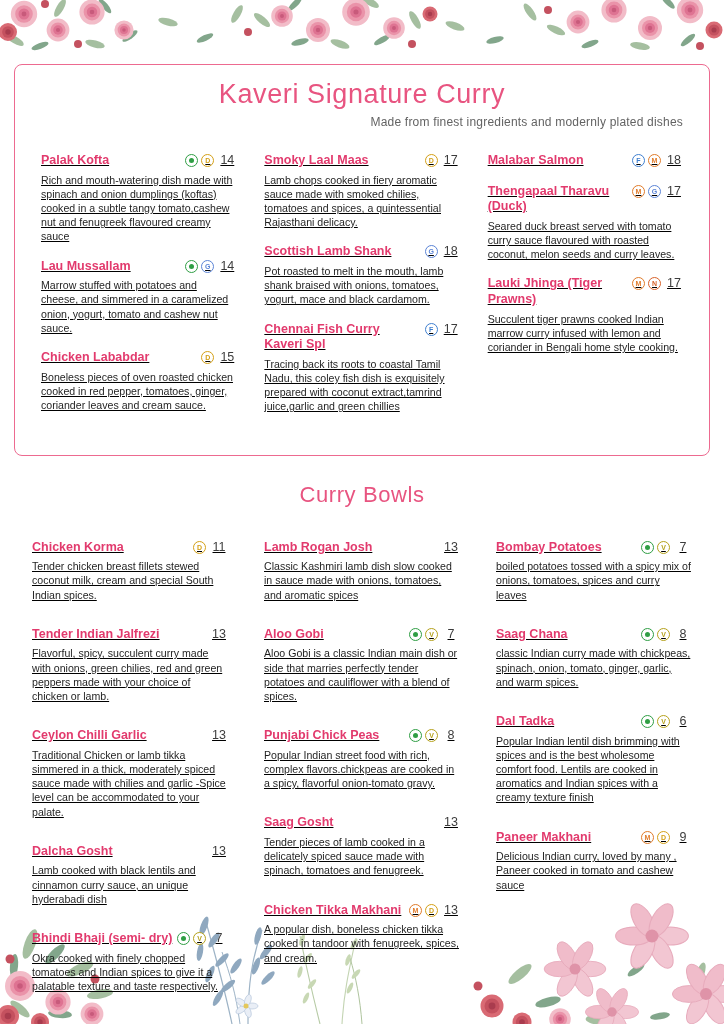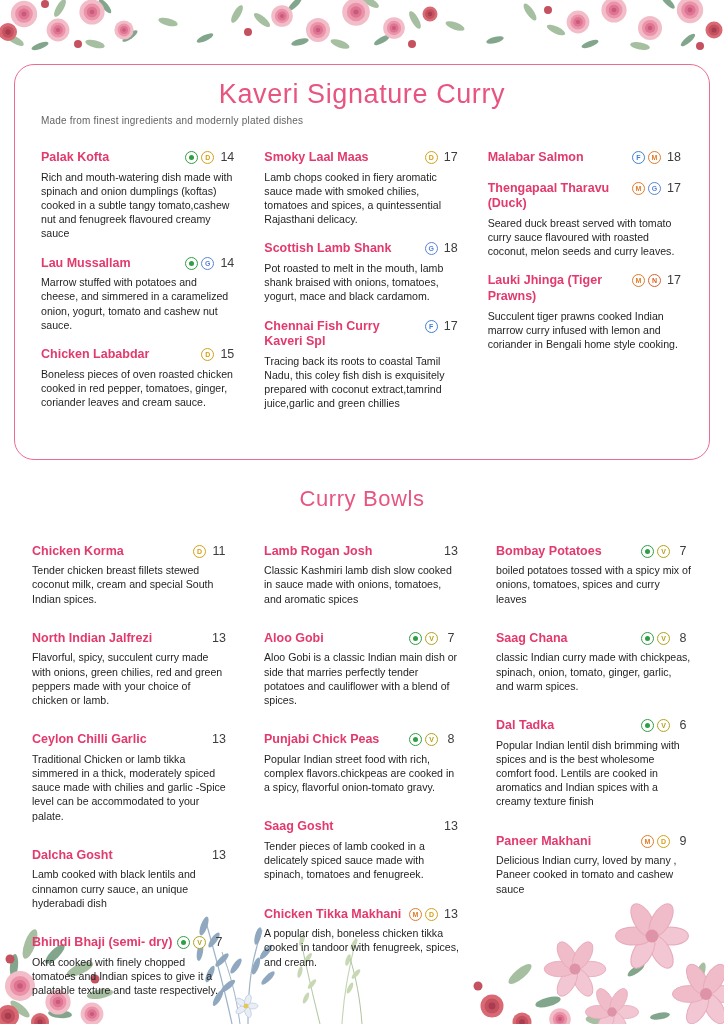--- a/index.html
+++ b/index.html
@@ -12,48 +12,48 @@
     overflow:hidden;
   }
   .floral-top{position:absolute;top:0;left:0;z-index:0;}
   .floral-bottom{position:absolute;bottom:0;left:0;z-index:0;}
   .content{position:relative;z-index:1;}
 
   
   .sig-box{
     margin:64px 14px 0 14px;
     border:1.6px solid #ed6a90;
-    border-radius:20px;
-    padding:14px 26px 33px 26px;
+    border-radius:8px;
+    padding:14px 26px 26px 26px;
     background:rgba(255,255,255,0.92);
   }
   .section-title{
     margin:0;
     text-align:center;
     color:#e85480;
     font-size:27px;
     font-weight:500;
     letter-spacing:0.6px;
   }
   .section-subtitle{
     margin:5px 0 0 0;
-    text-align:left;
+    text-align:right;
     color:#636363;
-    font-size:10px;
+    font-size:12px;
     letter-spacing:0.2px;
   }
   .menu-grid{
     display:grid;
     grid-template-columns:repeat(3,1fr);
     column-gap:28px;
     margin-top:24px;
   }
   .menu-col{min-width:0;}
 
-  .item{margin-bottom:15px;}
+  .item{margin-bottom:15px;text-decoration:underline;}
   .bowls .item{margin-bottom:25px;}
   .item-head{
     display:flex;
     align-items:flex-start;
     gap:4px;
   }
   .item-name{
     flex:1;
     color:#e23a6d;
     font-weight:bold;
@@ -303,21 +303,21 @@
       <span class="item-name">Chicken Korma</span>
       <span class="item-icons">
                   <span class="badge badge-dairy">D</span>
                 </span>
       <span class="item-price">11</span>
     </div>
     <p class="item-desc">Tender chicken breast fillets stewed coconut milk, cream and special South Indian spices.</p>
   </div>
             <div class="item">
     <div class="item-head">
-      <span class="item-name">North Indian Jalfrezi</span>
+      <span class="item-name">Tender Indian Jalfrezi</span>
       <span class="item-icons"></span>
       <span class="item-price">13</span>
     </div>
     <p class="item-desc">Flavorful, spicy, succulent curry made with onions, green chilies, red and green peppers made with your choice of chicken or lamb.</p>
   </div>
             <div class="item">
     <div class="item-head">
       <span class="item-name">Ceylon Chilli Garlic</span>
       <span class="item-icons"></span>
       <span class="item-price">13</span>

